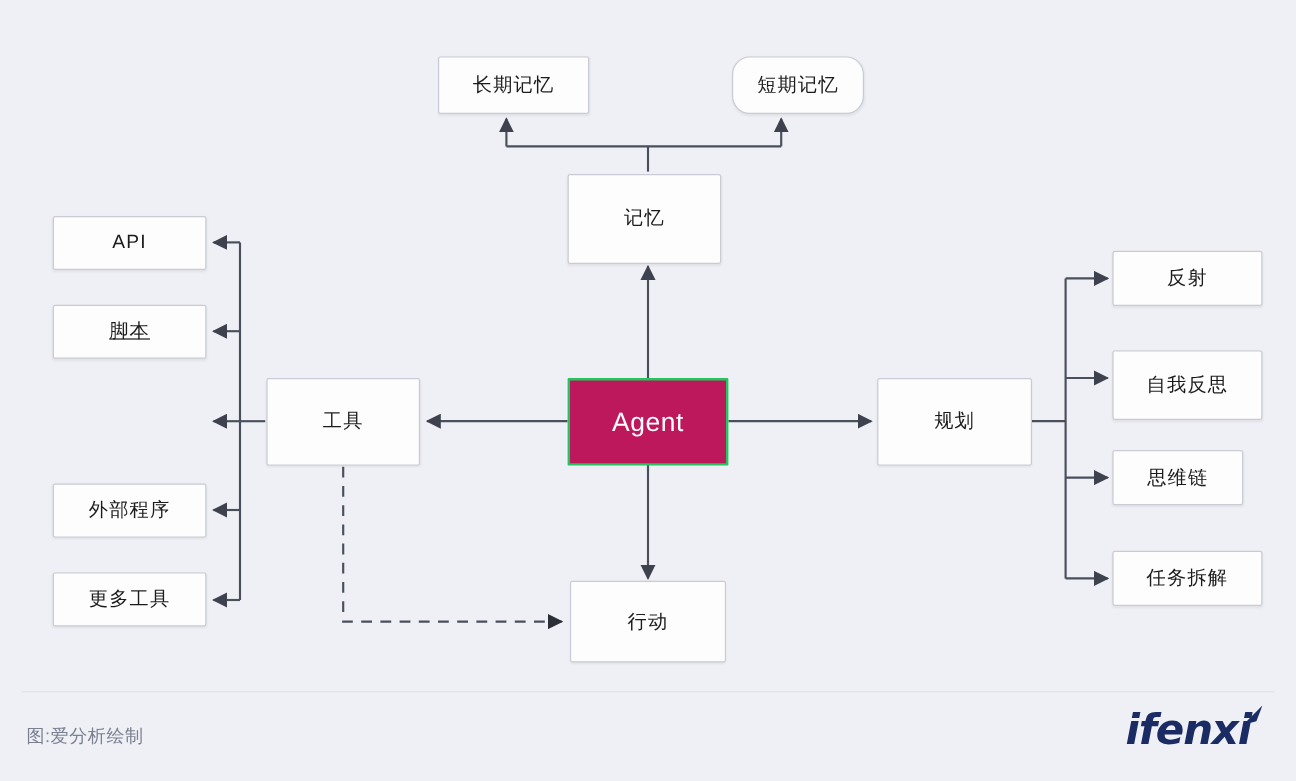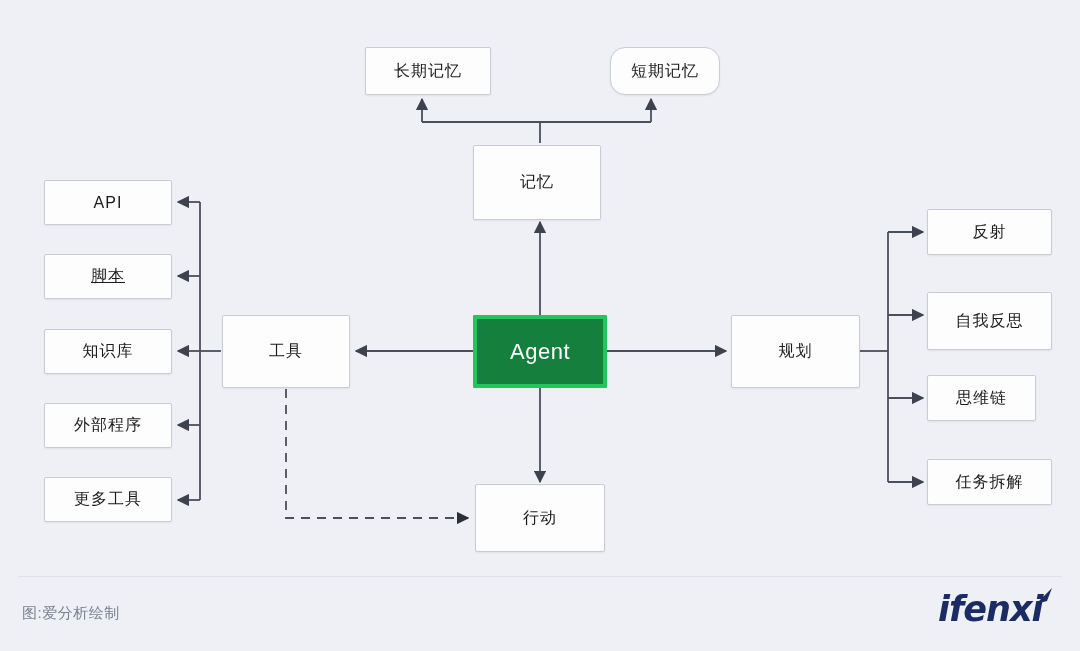--- a/index.html
+++ b/index.html
@@ -31,22 +31,22 @@
     display: flex;
     align-items: center;
     justify-content: center;
     color: #1b1b1b;
     font-size: 16px;
     letter-spacing: 1px;
     z-index: 2;
     box-shadow: 0 1px 2px rgba(40,45,60,0.07);
   }
   .node.agent {
-    background: #15803d;
-    border: 4px solid #22c55e;
+    background: #be185d;
+    border: 2px solid #22c55e;
     color: #ffffff;
     font-size: 22px;
     letter-spacing: 0.5px;
     box-shadow: none;
     border-radius: 1px;
   }
   .node-label { pointer-events: none; }
 
   #footer-rule {
     position: absolute;
@@ -156,23 +156,20 @@
   <div class="node" style="left:222px; top:315px; width:128px; height:73px;">
     <span class="node-label">工具</span>
   </div>
 
   <div class="node" style="left:44px; top:180px; width:128px; height:45px;">
     <span class="node-label">API</span>
   </div>
   <div class="node" style="left:44px; top:254px; width:128px; height:45px;text-decoration:underline;">
     <span class="node-label">脚本</span>
   </div>
-  <div class="node" style="left:44px; top:329px; width:128px; height:45px;">
-    <span class="node-label">知识库</span>
-  </div>
   <div class="node" style="left:44px; top:403px; width:128px; height:45px;">
     <span class="node-label">外部程序</span>
   </div>
   <div class="node" style="left:44px; top:477px; width:128px; height:45px;">
     <span class="node-label">更多工具</span>
   </div>
 
   <div class="node" style="left:475px; top:484px; width:130px; height:68px;">
     <span class="node-label">行动</span>
   </div>

